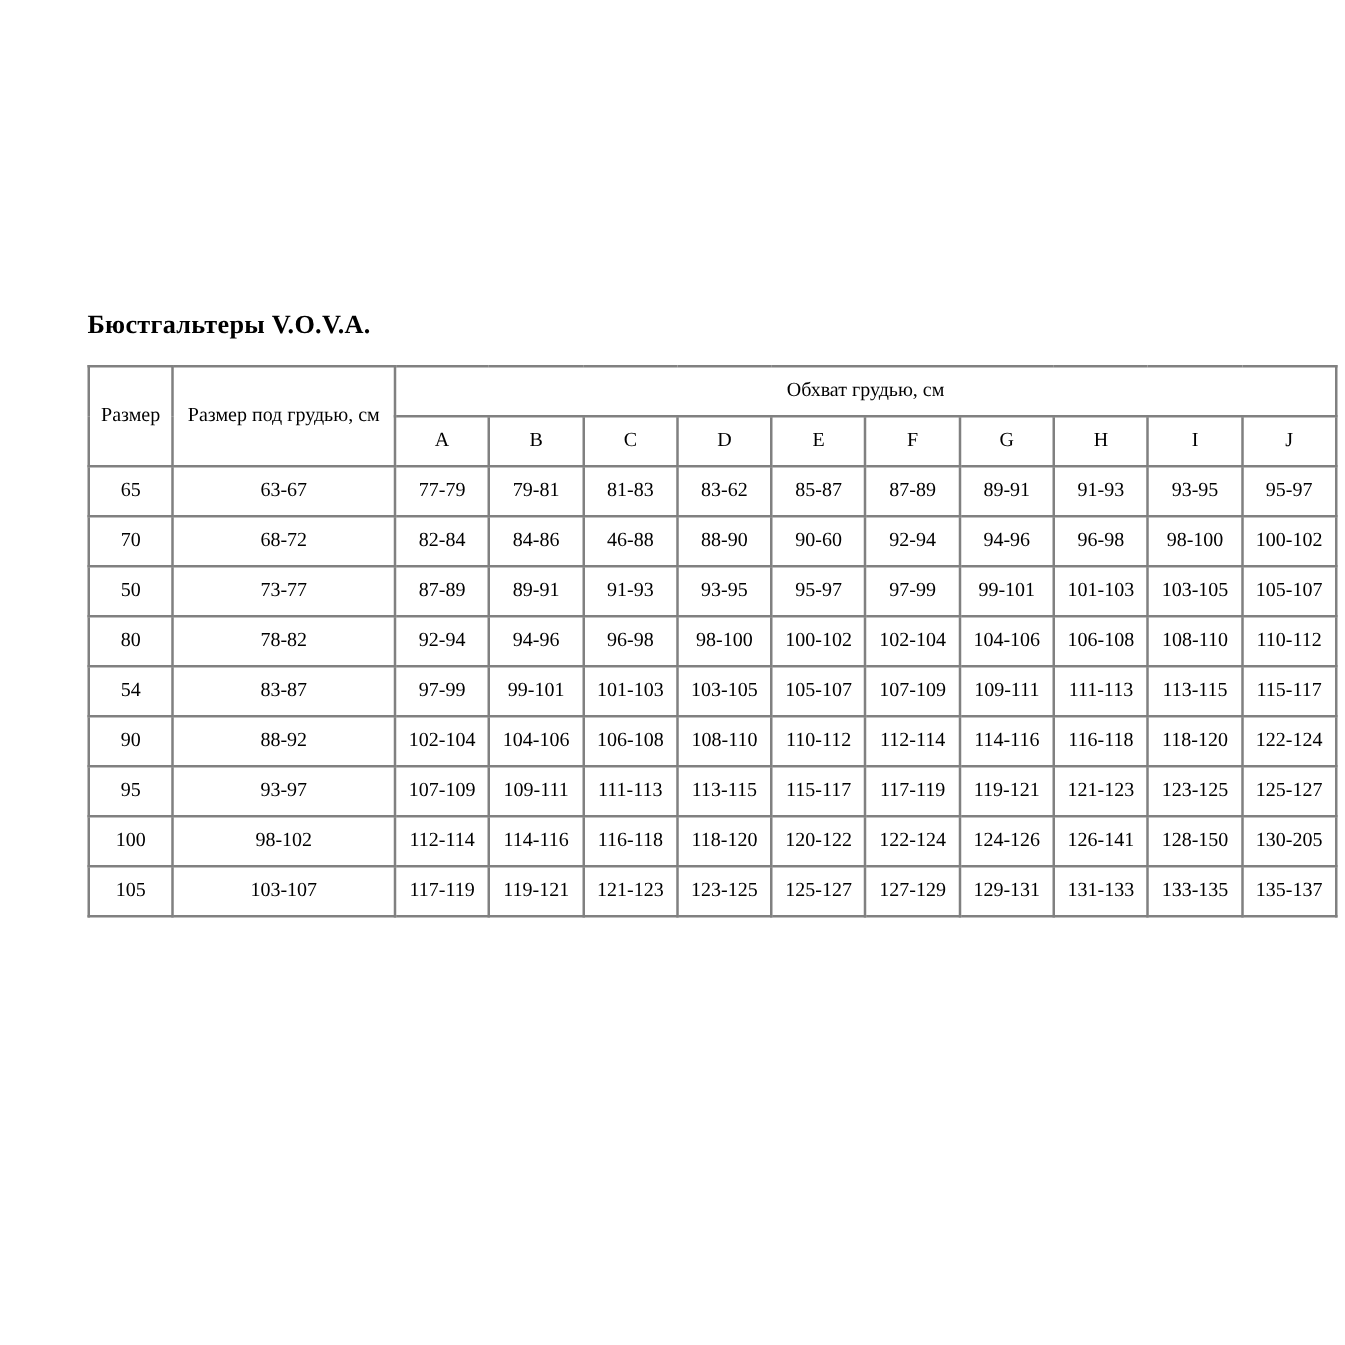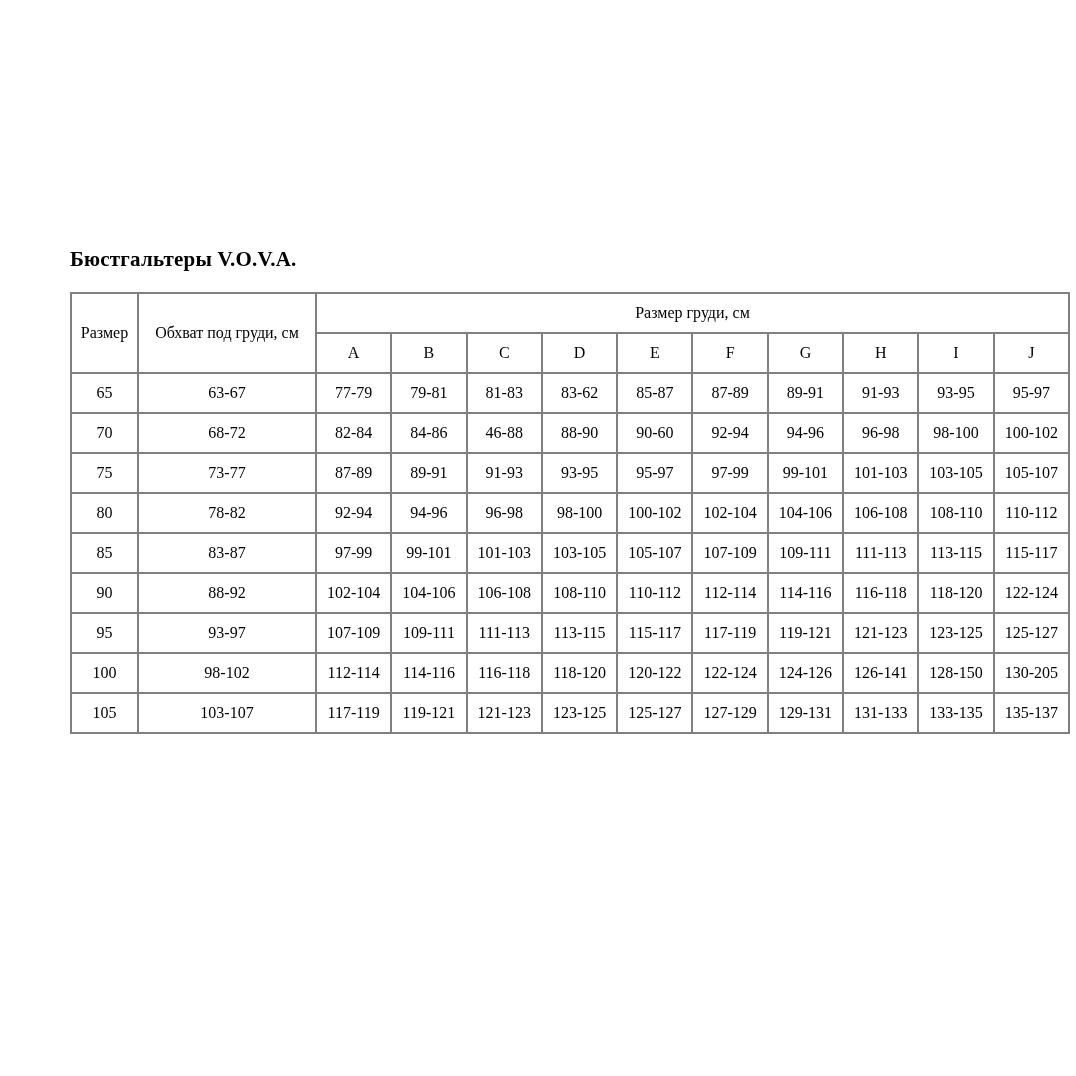--- a/index.html
+++ b/index.html
@@ -63,22 +63,22 @@
         <col>
         <col>
         <col>
         <col>
         <col>
         <col>
     </colgroup>
     <thead>
       <tr>
         <th rowspan="2">Размер</th>
-        <th rowspan="2">Обхват под груди, см</th>
-        <th colspan="10">Размер груди, см</th>
+        <th rowspan="2">Размер под грудью, см</th>
+        <th colspan="10">Обхват грудью, см</th>
       </tr>
       <tr id="cup-header-row">
           <th>A</th>
           <th>B</th>
           <th>C</th>
           <th>D</th>
           <th>E</th>
           <th>F</th>
           <th>G</th>
           <th>H</th>
@@ -109,21 +109,21 @@
           <td>46-88</td>
           <td>88-90</td>
           <td>90-60</td>
           <td>92-94</td>
           <td>94-96</td>
           <td>96-98</td>
           <td>98-100</td>
           <td>100-102</td>
         </tr>
         <tr>
-          <td>75</td>
+          <td>50</td>
           <td>73-77</td>
           <td>87-89</td>
           <td>89-91</td>
           <td>91-93</td>
           <td>93-95</td>
           <td>95-97</td>
           <td>97-99</td>
           <td>99-101</td>
           <td>101-103</td>
           <td>103-105</td>
@@ -137,21 +137,21 @@
           <td>96-98</td>
           <td>98-100</td>
           <td>100-102</td>
           <td>102-104</td>
           <td>104-106</td>
           <td>106-108</td>
           <td>108-110</td>
           <td>110-112</td>
         </tr>
         <tr>
-          <td>85</td>
+          <td>54</td>
           <td>83-87</td>
           <td>97-99</td>
           <td>99-101</td>
           <td>101-103</td>
           <td>103-105</td>
           <td>105-107</td>
           <td>107-109</td>
           <td>109-111</td>
           <td>111-113</td>
           <td>113-115</td>

